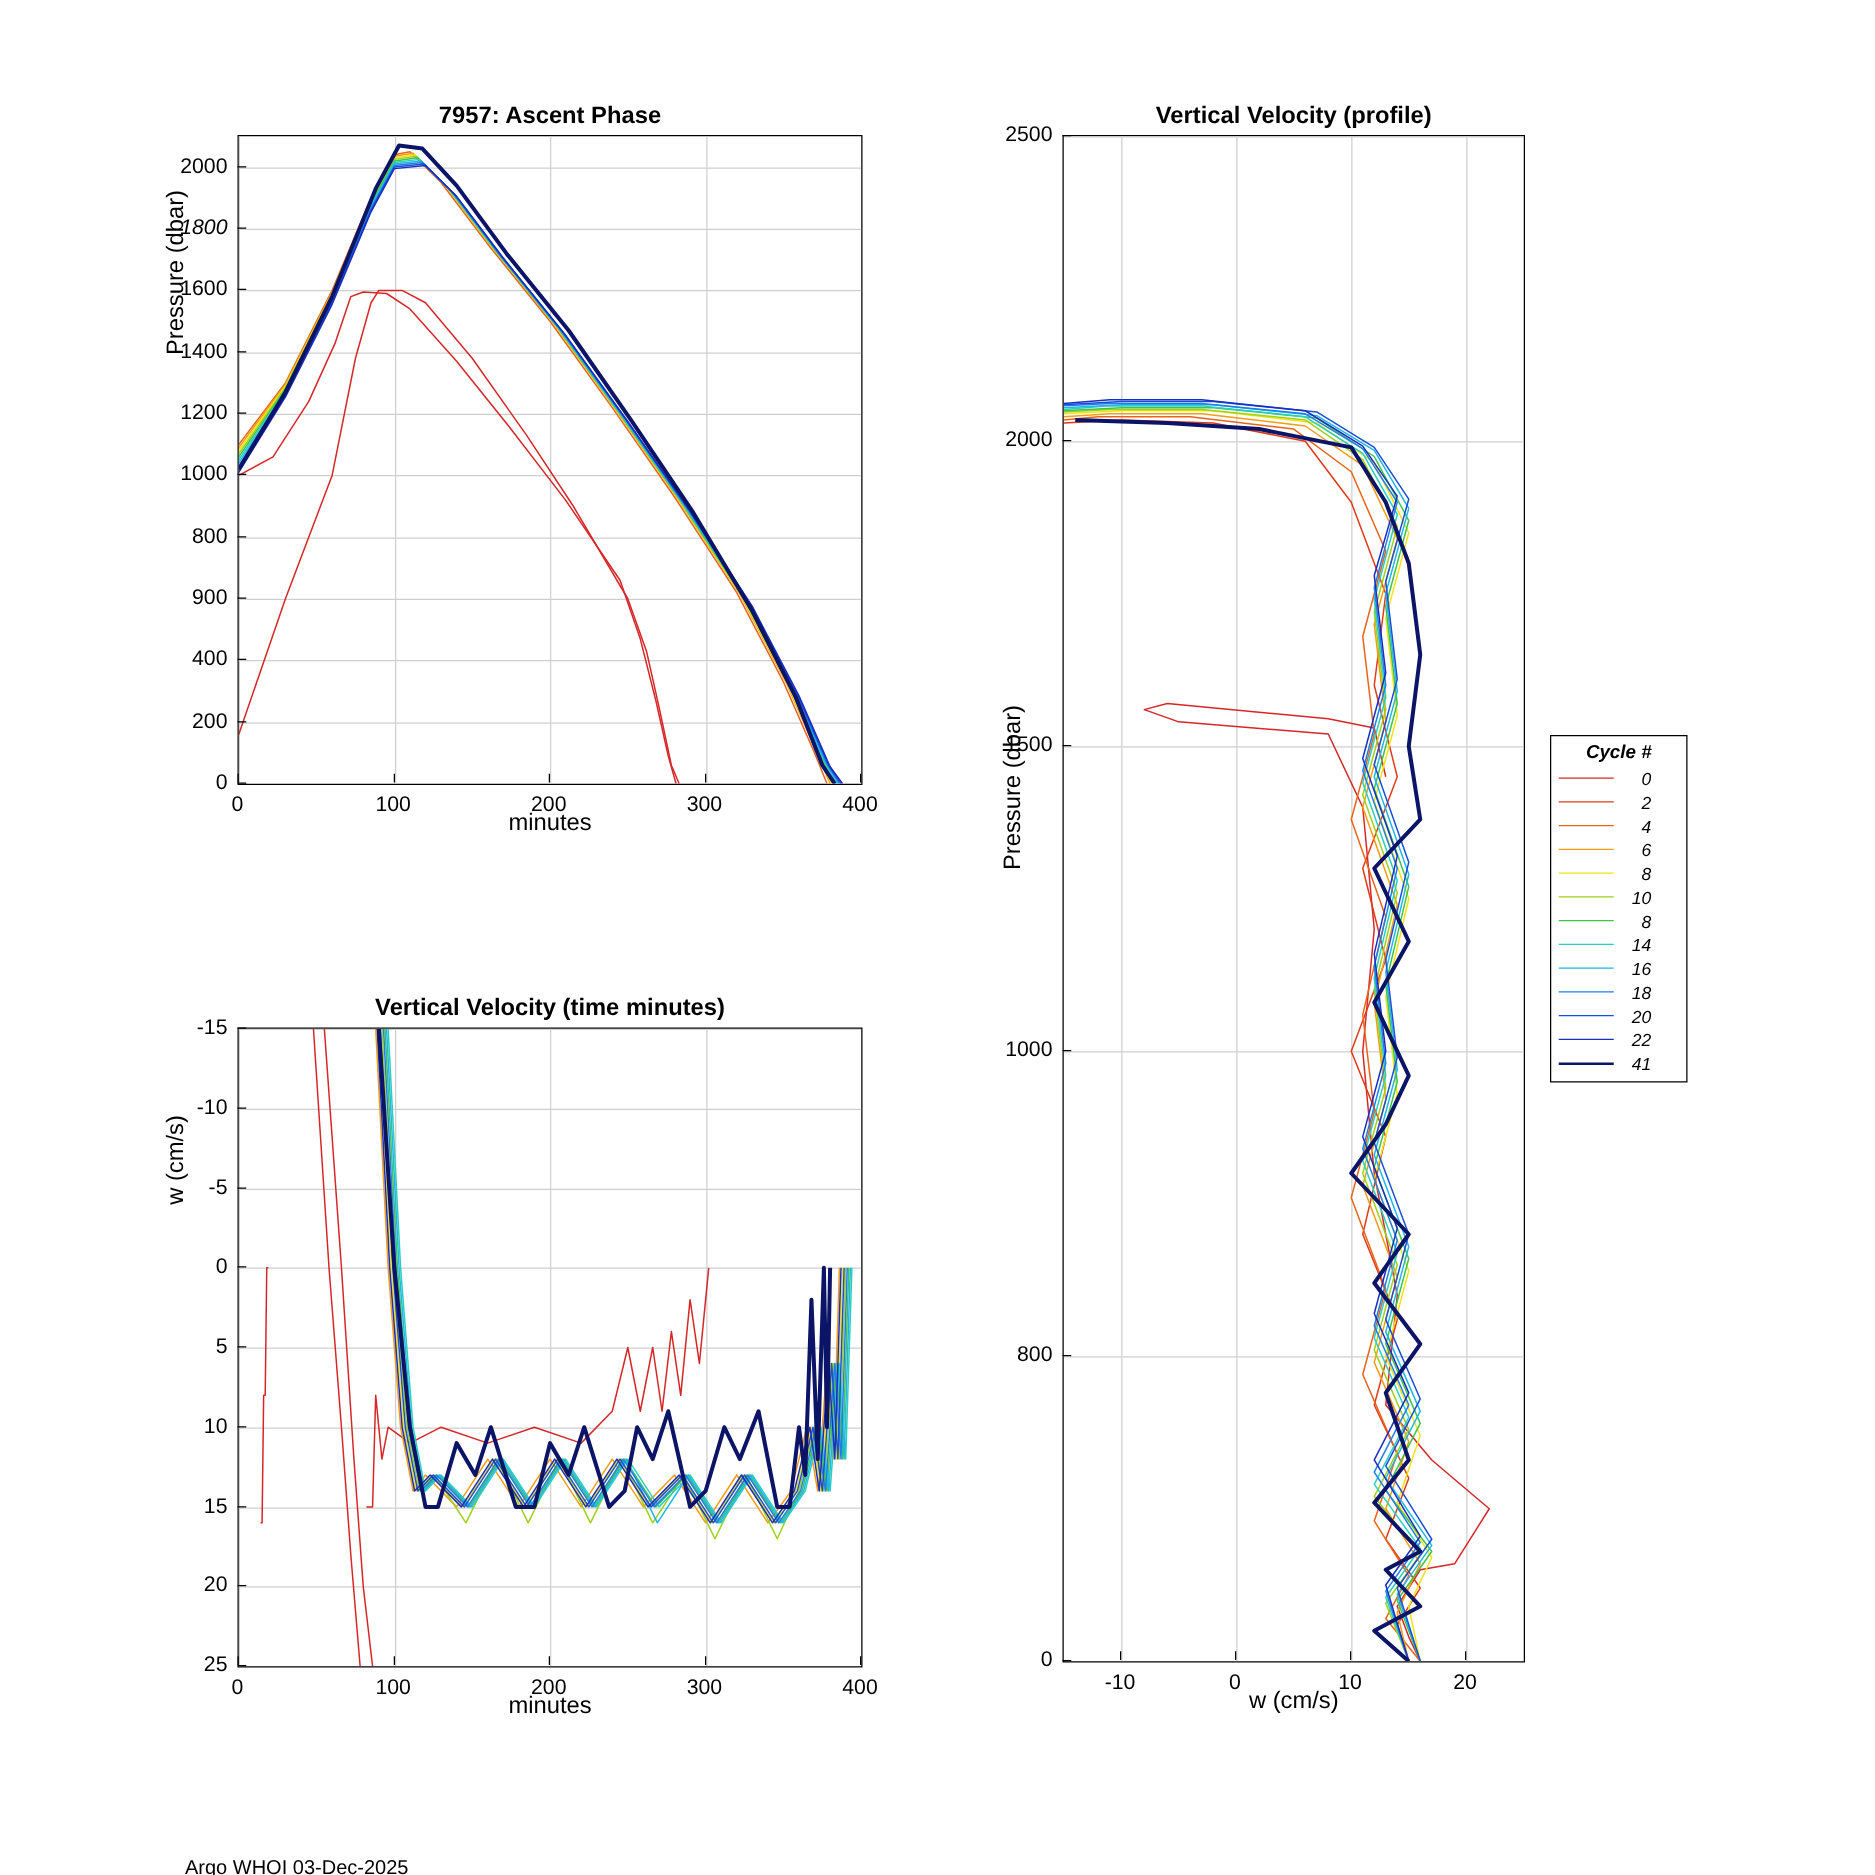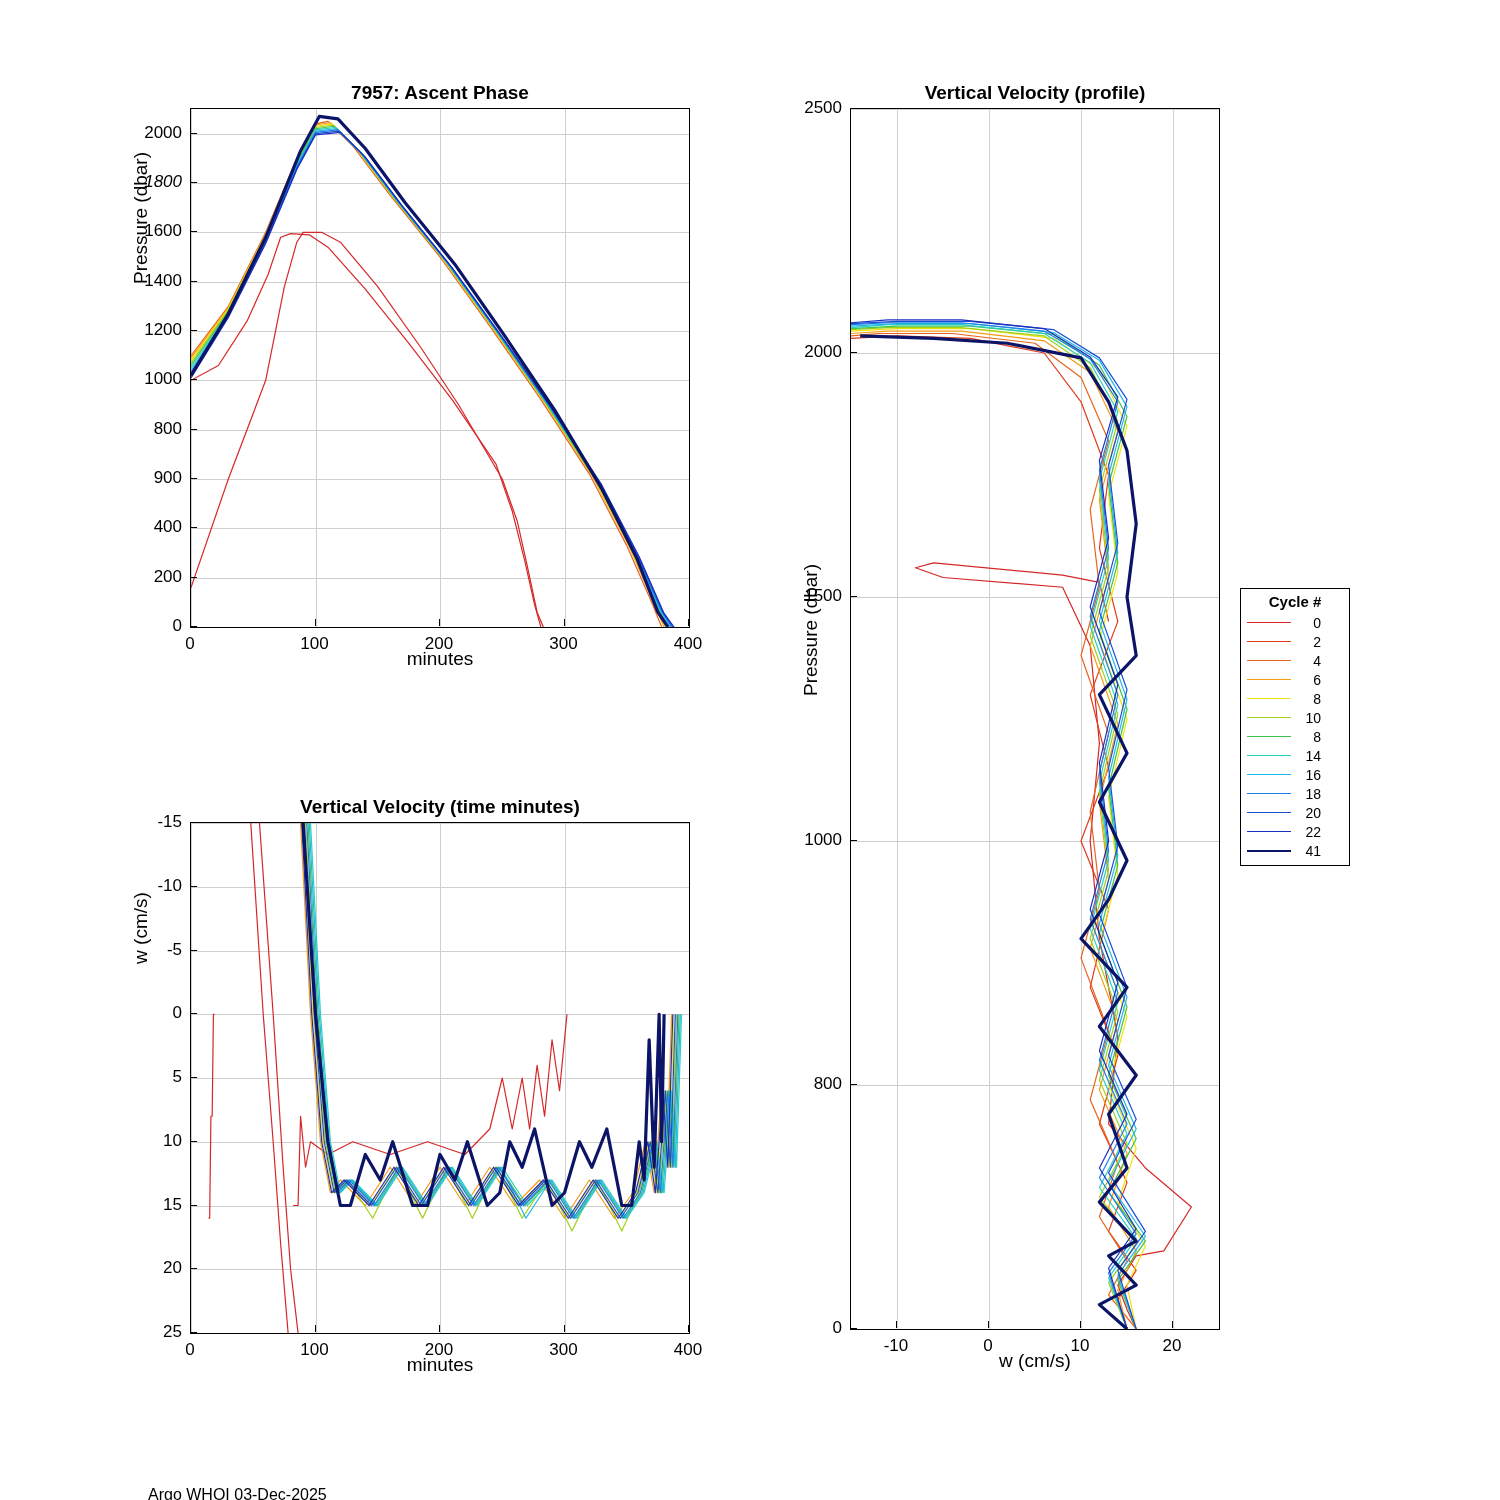--- a/index.html
+++ b/index.html
@@ -10,21 +10,21 @@
   .grid-line{position:absolute;background:#cfcfcf;}
   .grid-line.h{height:1px;left:0;right:0;}
   .grid-line.v{width:1px;top:0;bottom:0;}
   .tick-lbl{position:absolute;font-size:17px;white-space:nowrap;}
   .tick-lbl.y{text-align:right;transform:translateY(-50%);}
   .tick-lbl.x{text-align:center;transform:translateX(-50%);}
   .axis-lbl{position:absolute;font-size:19px;text-align:center;}
   .axis-lbl.rot{transform-origin:0 0;transform:rotate(-90deg);}
   .tickmark{position:absolute;background:#000;}
   svg{position:absolute;left:0;top:0;overflow:visible;}
-  .legend{position:absolute;border:1px solid #000;background:#fff;box-sizing:border-box;}
+  .legend{position:absolute;border:1px solid #000;background:#fff;box-sizing:border-box;font-style:italic;}
   .legend-title{text-align:center;font-weight:bold;font-size:15px;padding:4px 0 3px 0;}
   .legend-row{display:flex;align-items:center;height:19px;padding:0 6px;box-sizing:border-box;}
   .legend-swatch{width:44px;height:0;border-top:1.5px solid #000;margin-right:6px;}
   .legend-label{font-size:14px;width:24px;text-align:right;}
   .footer{position:absolute;font-size:16px;}
 </style>
 </head>
 <body>
 
 <div class="panel" style="left:0;top:0;">

